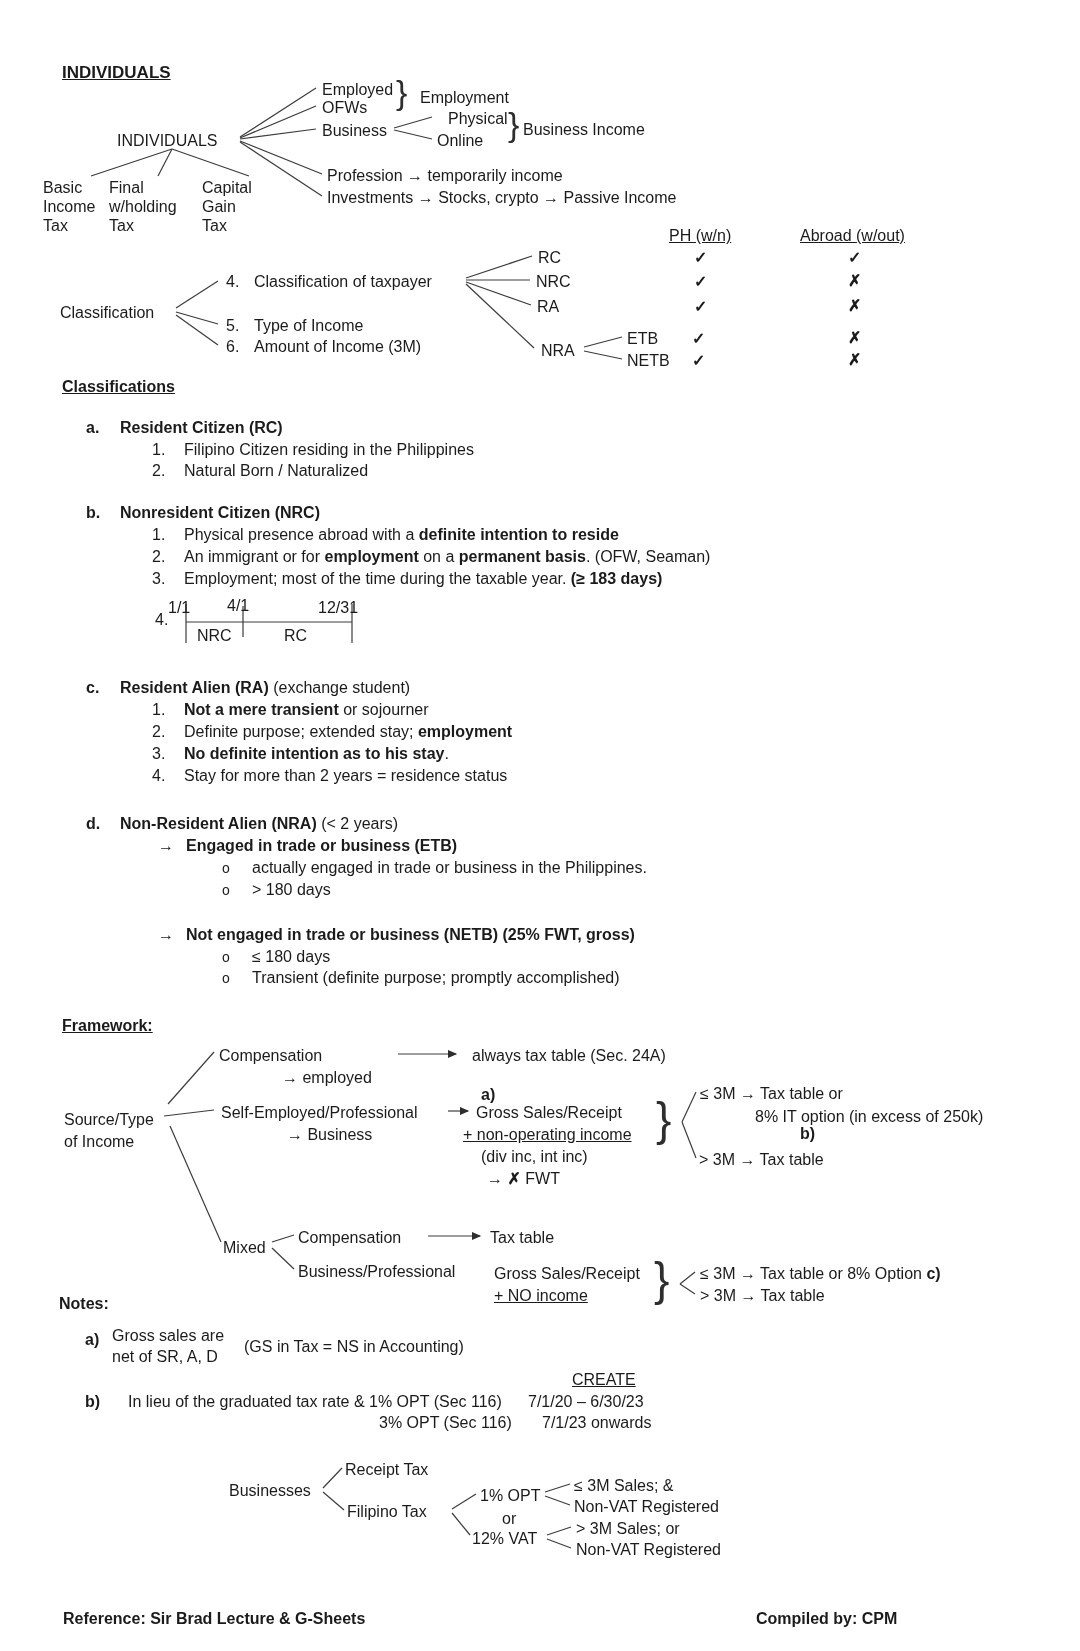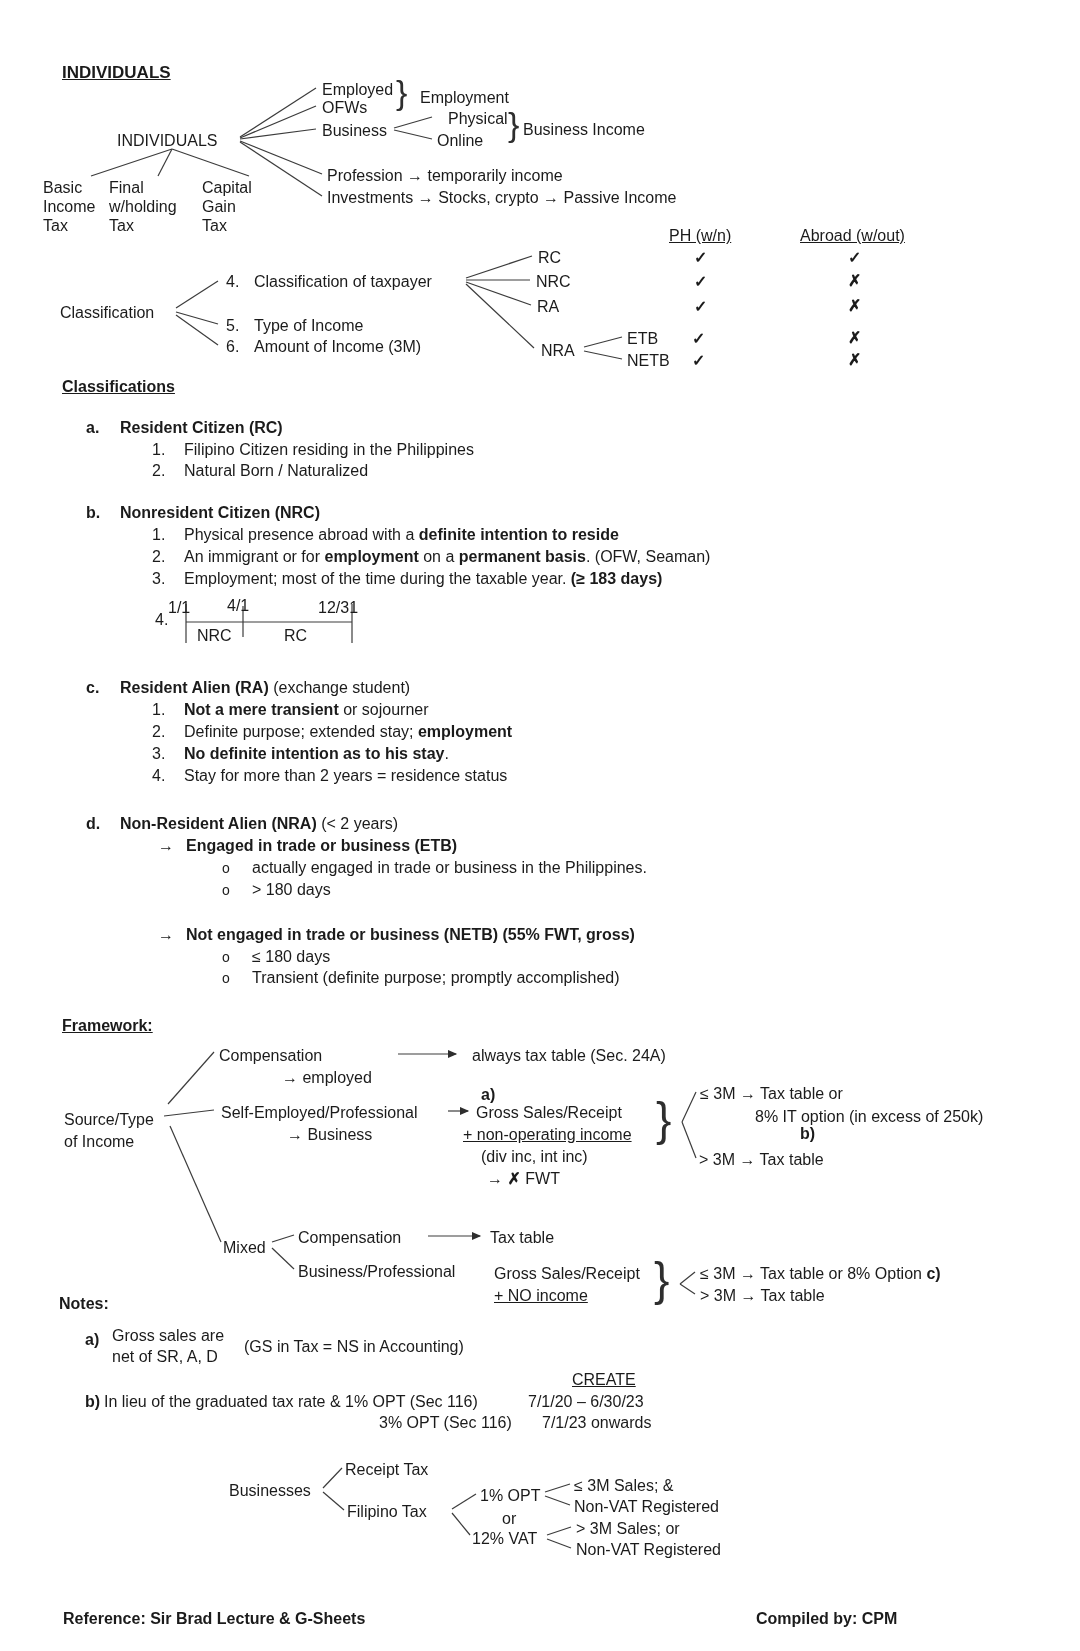--- a/index.html
+++ b/index.html
@@ -182,21 +182,21 @@
 
 <span class="t b" style="left:86px;top:814px">d.</span>
 <span class="t" style="left:120px;top:814px"><span class="b">Non-Resident Alien (NRA)</span><span> (&lt; 2 years)</span></span>
 <span class="t" style="left:158px;top:836px">→</span>
 <span class="t b" style="left:186px;top:836px">Engaged in trade or business (ETB)</span>
 <span class="t bullet" style="left:222px;top:860px">o</span>
 <span class="t" style="left:252px;top:858px">actually engaged in trade or business in the Philippines.</span>
 <span class="t bullet" style="left:222px;top:882px">o</span>
 <span class="t" style="left:252px;top:880px">&gt; 180 days</span>
 <span class="t" style="left:158px;top:925px">→</span>
-<span class="t b" style="left:186px;top:925px">Not engaged in trade or business (NETB) (55% FWT, gross)</span>
+<span class="t b" style="left:186px;top:925px">Not engaged in trade or business (NETB) (25% FWT, gross)</span>
 <span class="t bullet" style="left:222px;top:949px">o</span>
 <span class="t" style="left:252px;top:947px">≤ 180 days</span>
 <span class="t bullet" style="left:222px;top:970px">o</span>
 <span class="t" style="left:252px;top:968px">Transient (definite purpose; promptly accomplished)</span>
 
 <span class="t h" style="left:62px;top:1016px">Framework:</span>
 <span class="t" style="left:219px;top:1046px">Compensation</span>
 <span class="t" style="left:472px;top:1046px">always tax table (Sec. 24A)</span>
 <span class="t" style="left:282px;top:1068px">→ employed</span>
 <span class="t b" style="left:481px;top:1085px">a)</span>
@@ -223,21 +223,21 @@
 <span class="t" style="left:700px;top:1264px"><span>≤ 3M → Tax table or 8% Option </span><span class="b">c)</span></span>
 <span class="t" style="left:700px;top:1286px">&gt; 3M → Tax table</span>
 
 <span class="t b" style="left:59px;top:1294px">Notes:</span>
 <span class="t b" style="left:85px;top:1330px">a)</span>
 <span class="t" style="left:112px;top:1326px">Gross sales are</span>
 <span class="t" style="left:112px;top:1347px">net of SR, A, D</span>
 <span class="t" style="left:244px;top:1337px">(GS in Tax = NS in Accounting)</span>
 <span class="t u" style="left:572px;top:1370px">CREATE</span>
 <span class="t b" style="left:85px;top:1392px">b)</span>
-<span class="t" style="left:104px;top:1392px">In lieu of the graduated tax rate &amp; 1% OPT (Sec 116)</span>
+<span class="t" style="left:128px;top:1392px">In lieu of the graduated tax rate &amp; 1% OPT (Sec 116)</span>
 <span class="t" style="left:528px;top:1392px">7/1/20 – 6/30/23</span>
 <span class="t" style="left:379px;top:1413px">3% OPT (Sec 116)</span>
 <span class="t" style="left:542px;top:1413px">7/1/23 onwards</span>
 
 <span class="t" style="left:229px;top:1481px">Businesses</span>
 <span class="t" style="left:345px;top:1460px">Receipt Tax</span>
 <span class="t" style="left:347px;top:1502px">Filipino Tax</span>
 <span class="t" style="left:480px;top:1486px">1% OPT</span>
 <span class="t" style="left:502px;top:1509px">or</span>
 <span class="t" style="left:472px;top:1529px">12% VAT</span>

